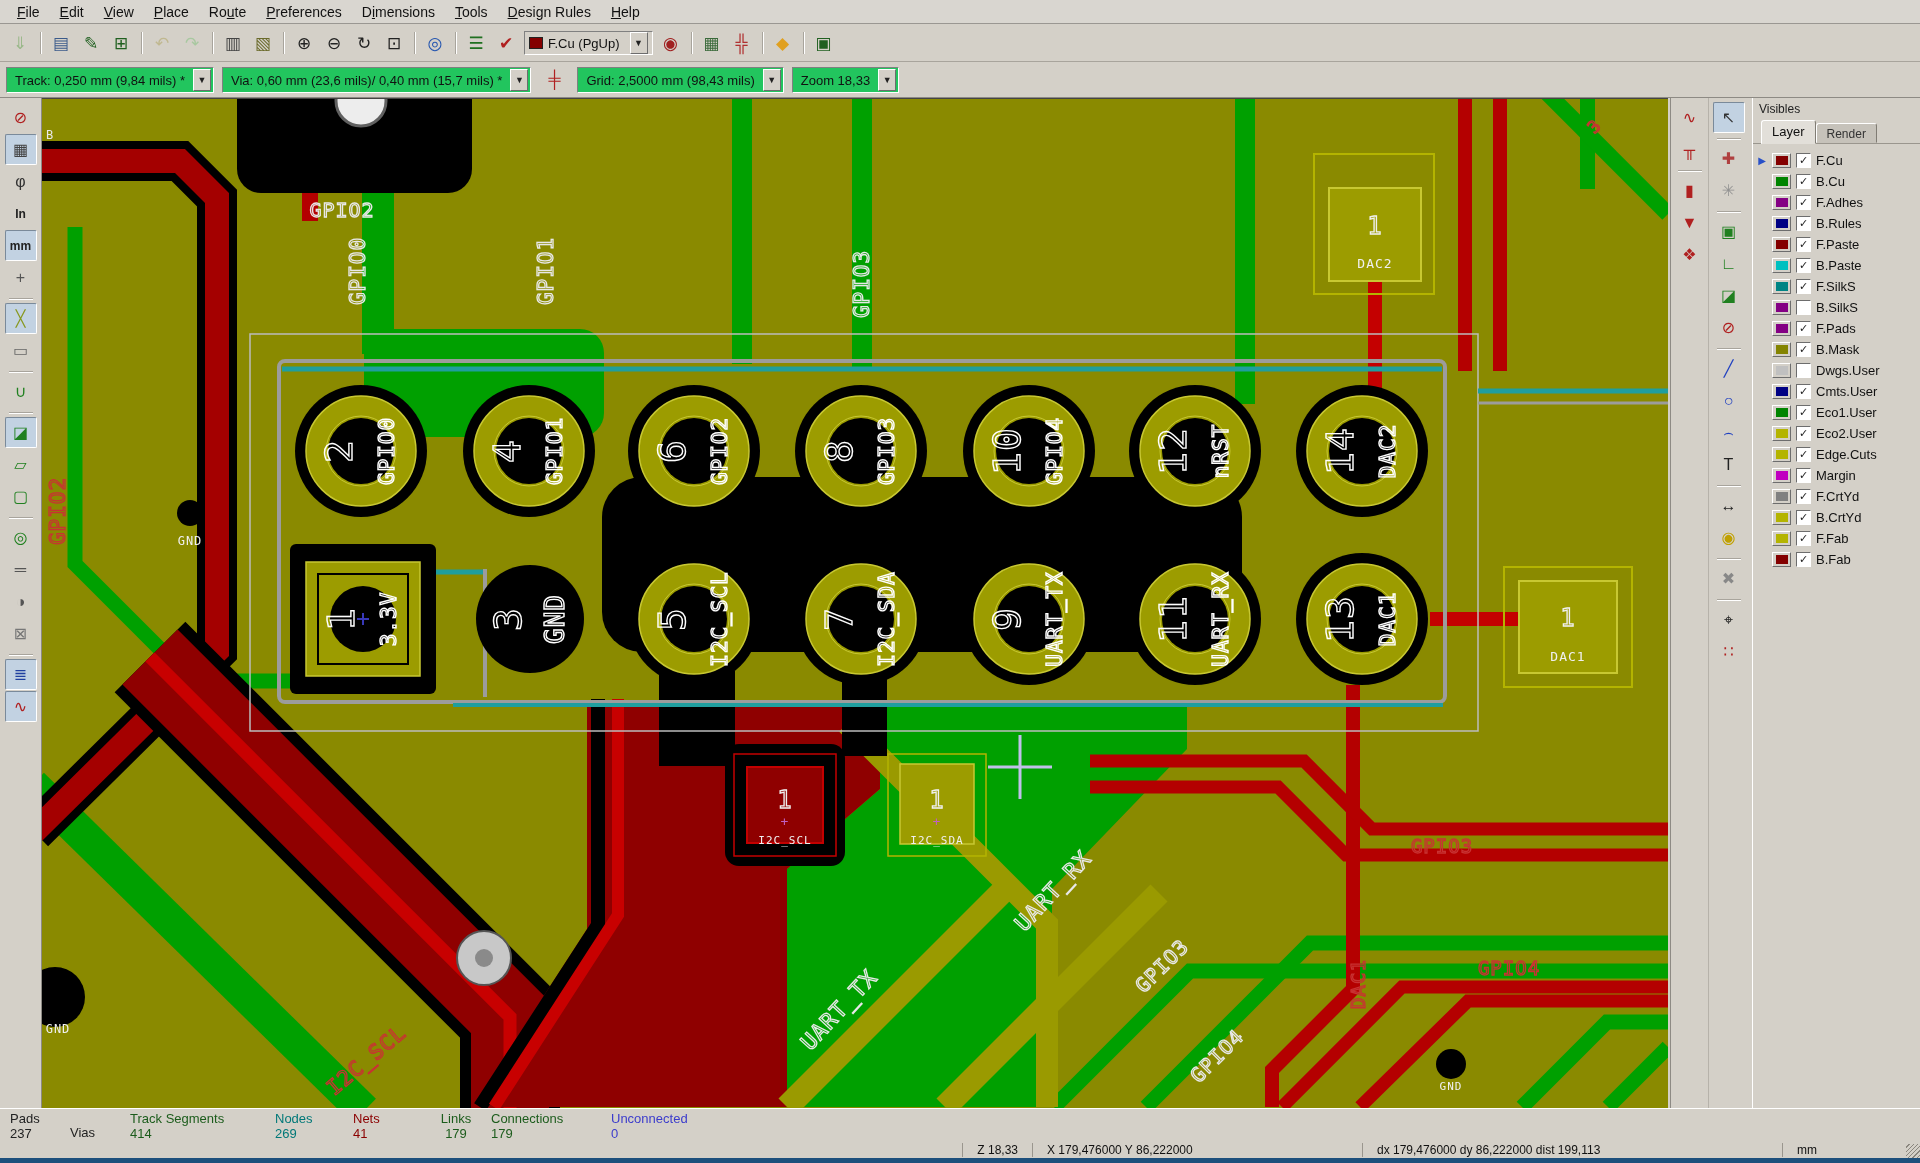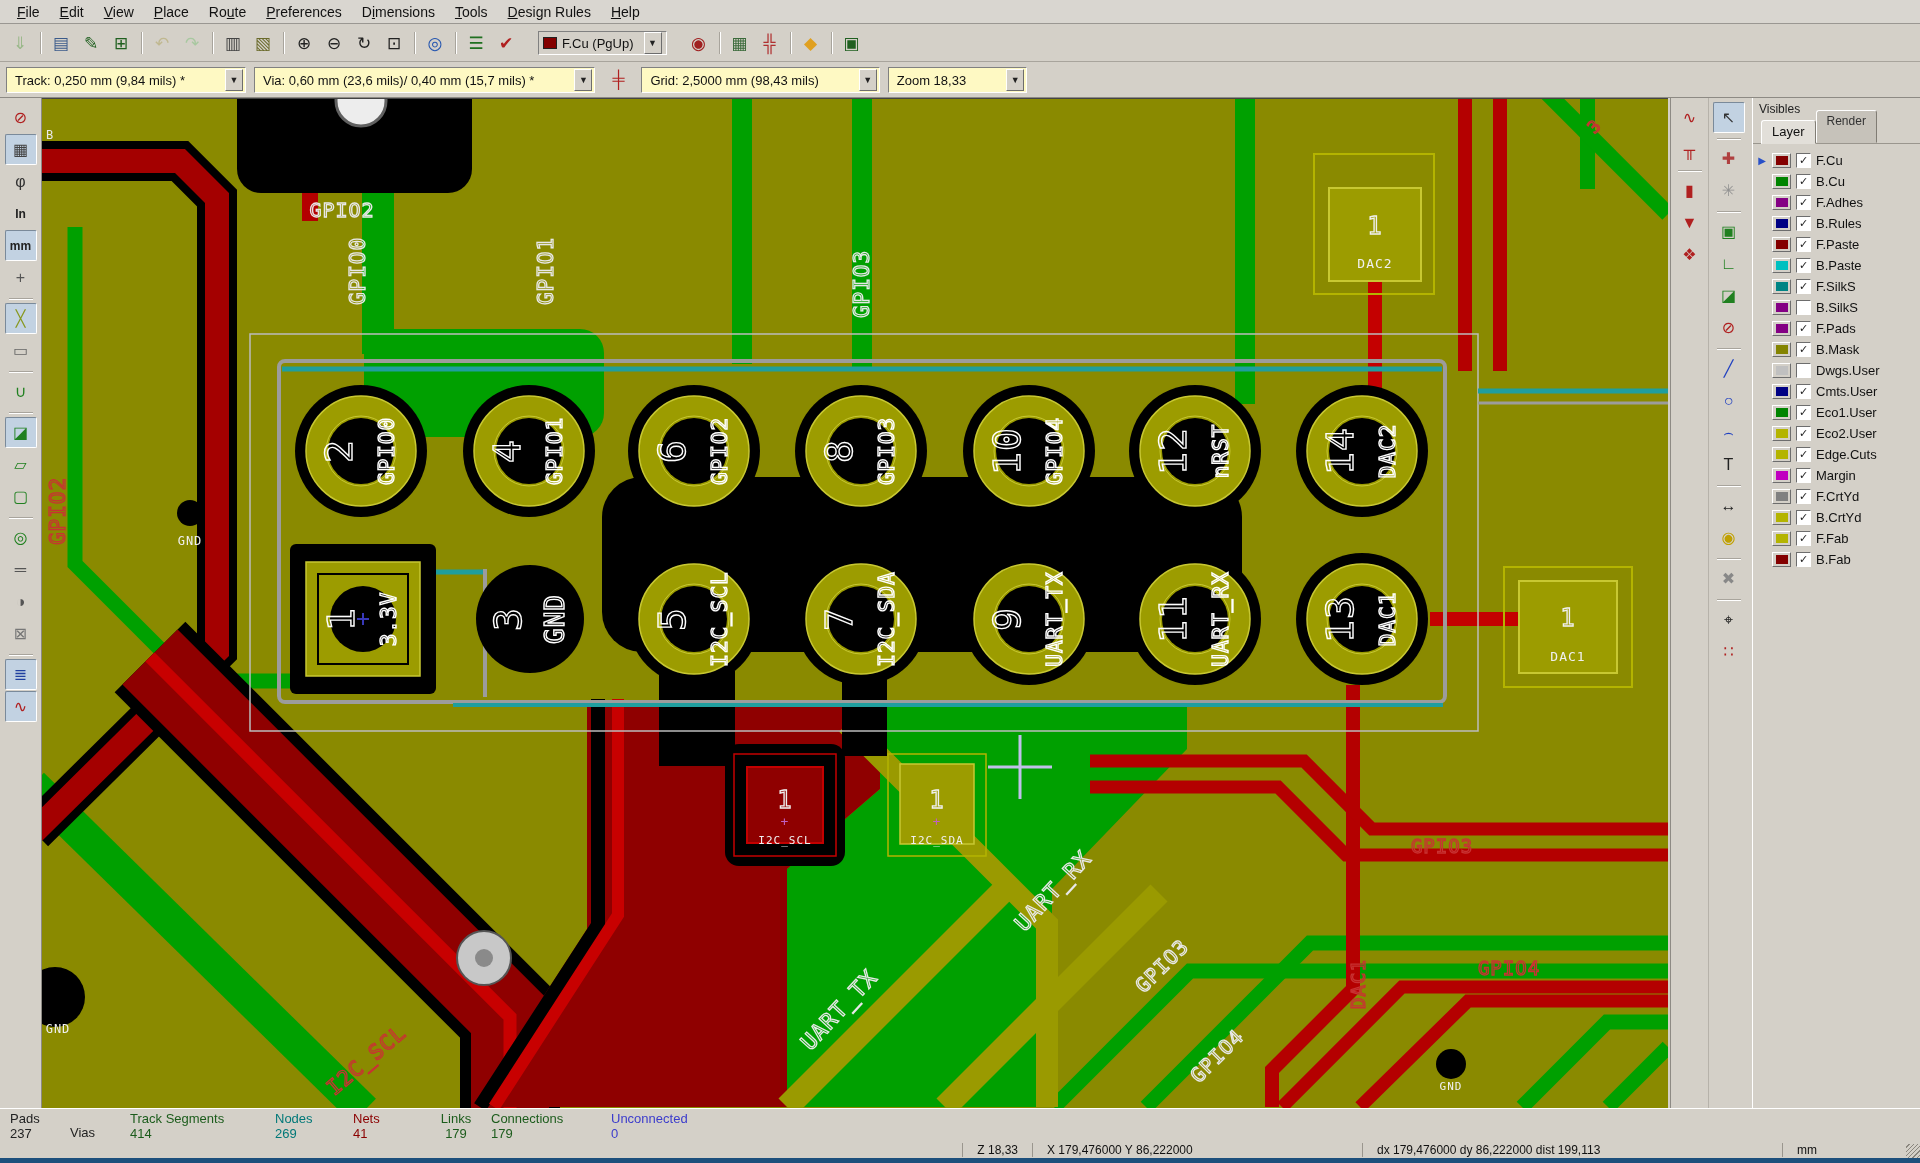--- a/index.html
+++ b/index.html
@@ -13,31 +13,31 @@
   .menu-item u{text-decoration:underline;}
 
   
   .toolbar-main{position:absolute;left:0;top:25px;width:1920px;height:37px;background:#d4d0c8;
     border-bottom:1px solid #a8a49c;display:flex;align-items:center;padding-left:6px;gap:2px;}
   .tbtn{width:28px;height:28px;border:1px solid #d4d0c8;border-radius:2px;display:flex;align-items:center;
     justify-content:center;font-size:17px;line-height:1;background:transparent;cursor:default;}
   .tsep{width:9px;height:26px;position:relative;}
   .tsep:after{content:"";position:absolute;left:4px;top:2px;bottom:2px;width:1px;background:#a8a49c;border-right:1px solid #fff;}
   .layer-combo{height:24px;display:flex;align-items:center;background:#d4d0c8;
-    border:1px solid;border-color:#808080 #fff #fff #808080;padding:8px 4px;margin:0 16px;}
+    border:1px solid;border-color:#808080 #fff #fff #808080;padding:8px 4px;margin:0 2px;}
   .layer-combo .swatch{width:14px;height:12px;background:#840000;border:1px solid #222;margin-right:5px;}
   .layer-combo .val{font-size:13px;color:#111;padding-right:10px;}
   .combo-arrow{width:18px;height:22px;border:1px solid;border-color:#fff #6d6d6d #6d6d6d #fff;background:#d4d0c8;
     display:flex;align-items:center;justify-content:center;font-size:9px;color:#222;}
 
   
   .toolbar-params{position:absolute;left:0;top:63px;width:1920px;height:35px;background:#d4d0c8;
     border-bottom:1px solid #8d8a84;display:flex;align-items:center;padding-left:6px;gap:8px;}
   .pcombo{height:26px;display:flex;align-items:center;border:1px solid;border-color:#808080 #fff #fff #808080;
-    background:#fef9c3;padding:0 2px 0 8px;gap:32px;}
+    background:#22c55e;padding:0 2px 0 8px;}
   .pcombo .val{font-size:13px;color:#111;padding-right:8px;white-space:nowrap;}
   .ptool{width:30px;height:28px;display:flex;align-items:center;justify-content:center;font-size:17px;color:#b02020;}
 
   
   .vbar{position:absolute;display:flex;flex-direction:column;align-items:center;gap:1px;padding-top:4px;}
   #left-toolbar{left:0;top:98px;width:42px;height:1010px;background:#d4d0c8;border-right:1px solid #8d8a84;}
   #mw-toolbar{left:1670px;top:98px;width:38px;height:1010px;background:#d4d0c8;border-left:1px solid #8d8a84;}
   #right-toolbar{left:1708px;top:98px;width:40px;height:1010px;background:#d4d0c8;border-left:1px solid #b6b2aa;}
   .vbtn{width:32px;height:31px;border:1px solid #d4d0c8;border-radius:2px;display:flex;align-items:center;
     justify-content:center;font-size:16px;background:transparent;cursor:default;}
@@ -53,21 +53,21 @@
   .pcb-label{font-family:"DejaVu Sans Mono",monospace;letter-spacing:1px;}
 
   
   .layers-panel{position:absolute;left:1752px;top:98px;width:168px;height:1010px;background:#d4d0c8;
     border-left:1px solid #fff;}
   .panel-caption{font-size:12px;color:#222;padding:4px 0 2px 6px;}
   .tabs{display:flex;align-items:flex-end;padding-left:8px;height:26px;border-bottom:1px solid #9a968e;}
   .tab{font-size:13px;padding:3px 10px;border:1px solid;border-color:#fff #807c74 transparent #fff;
     border-radius:3px 3px 0 0;background:#d4d0c8;color:#111;}
   .tab.active{background:#e2dfd9;height:24px;position:relative;top:1px;}
-  .tab.inactive{background:#c6c2ba;height:33px;font-size:12px;color:#333;}
+  .tab.inactive{background:#c6c2ba;height:20px;font-size:12px;color:#333;}
   .layer-list{padding:6px 0 0 4px;background:#d4d0c8;}
   .layer-row{display:flex;align-items:center;height:21px;gap:5px;}
   .cur-arrow{width:10px;font-size:10px;color:#2850c8;text-align:center;}
   .swatch-btn{width:19px;height:15px;border:1px solid;border-color:#fff #6d6d6d #6d6d6d #fff;background:#d4d0c8;
     display:flex;align-items:center;justify-content:center;}
   .swatch-btn i{display:block;width:12px;height:9px;}
   .chk{width:15px;height:15px;border:1px solid;border-color:#6d6d6d #fff #fff #6d6d6d;background:#fff;
     font-size:11px;line-height:13px;text-align:center;color:#222;}
   .layer-name{font-size:13px;color:#111;}
 

